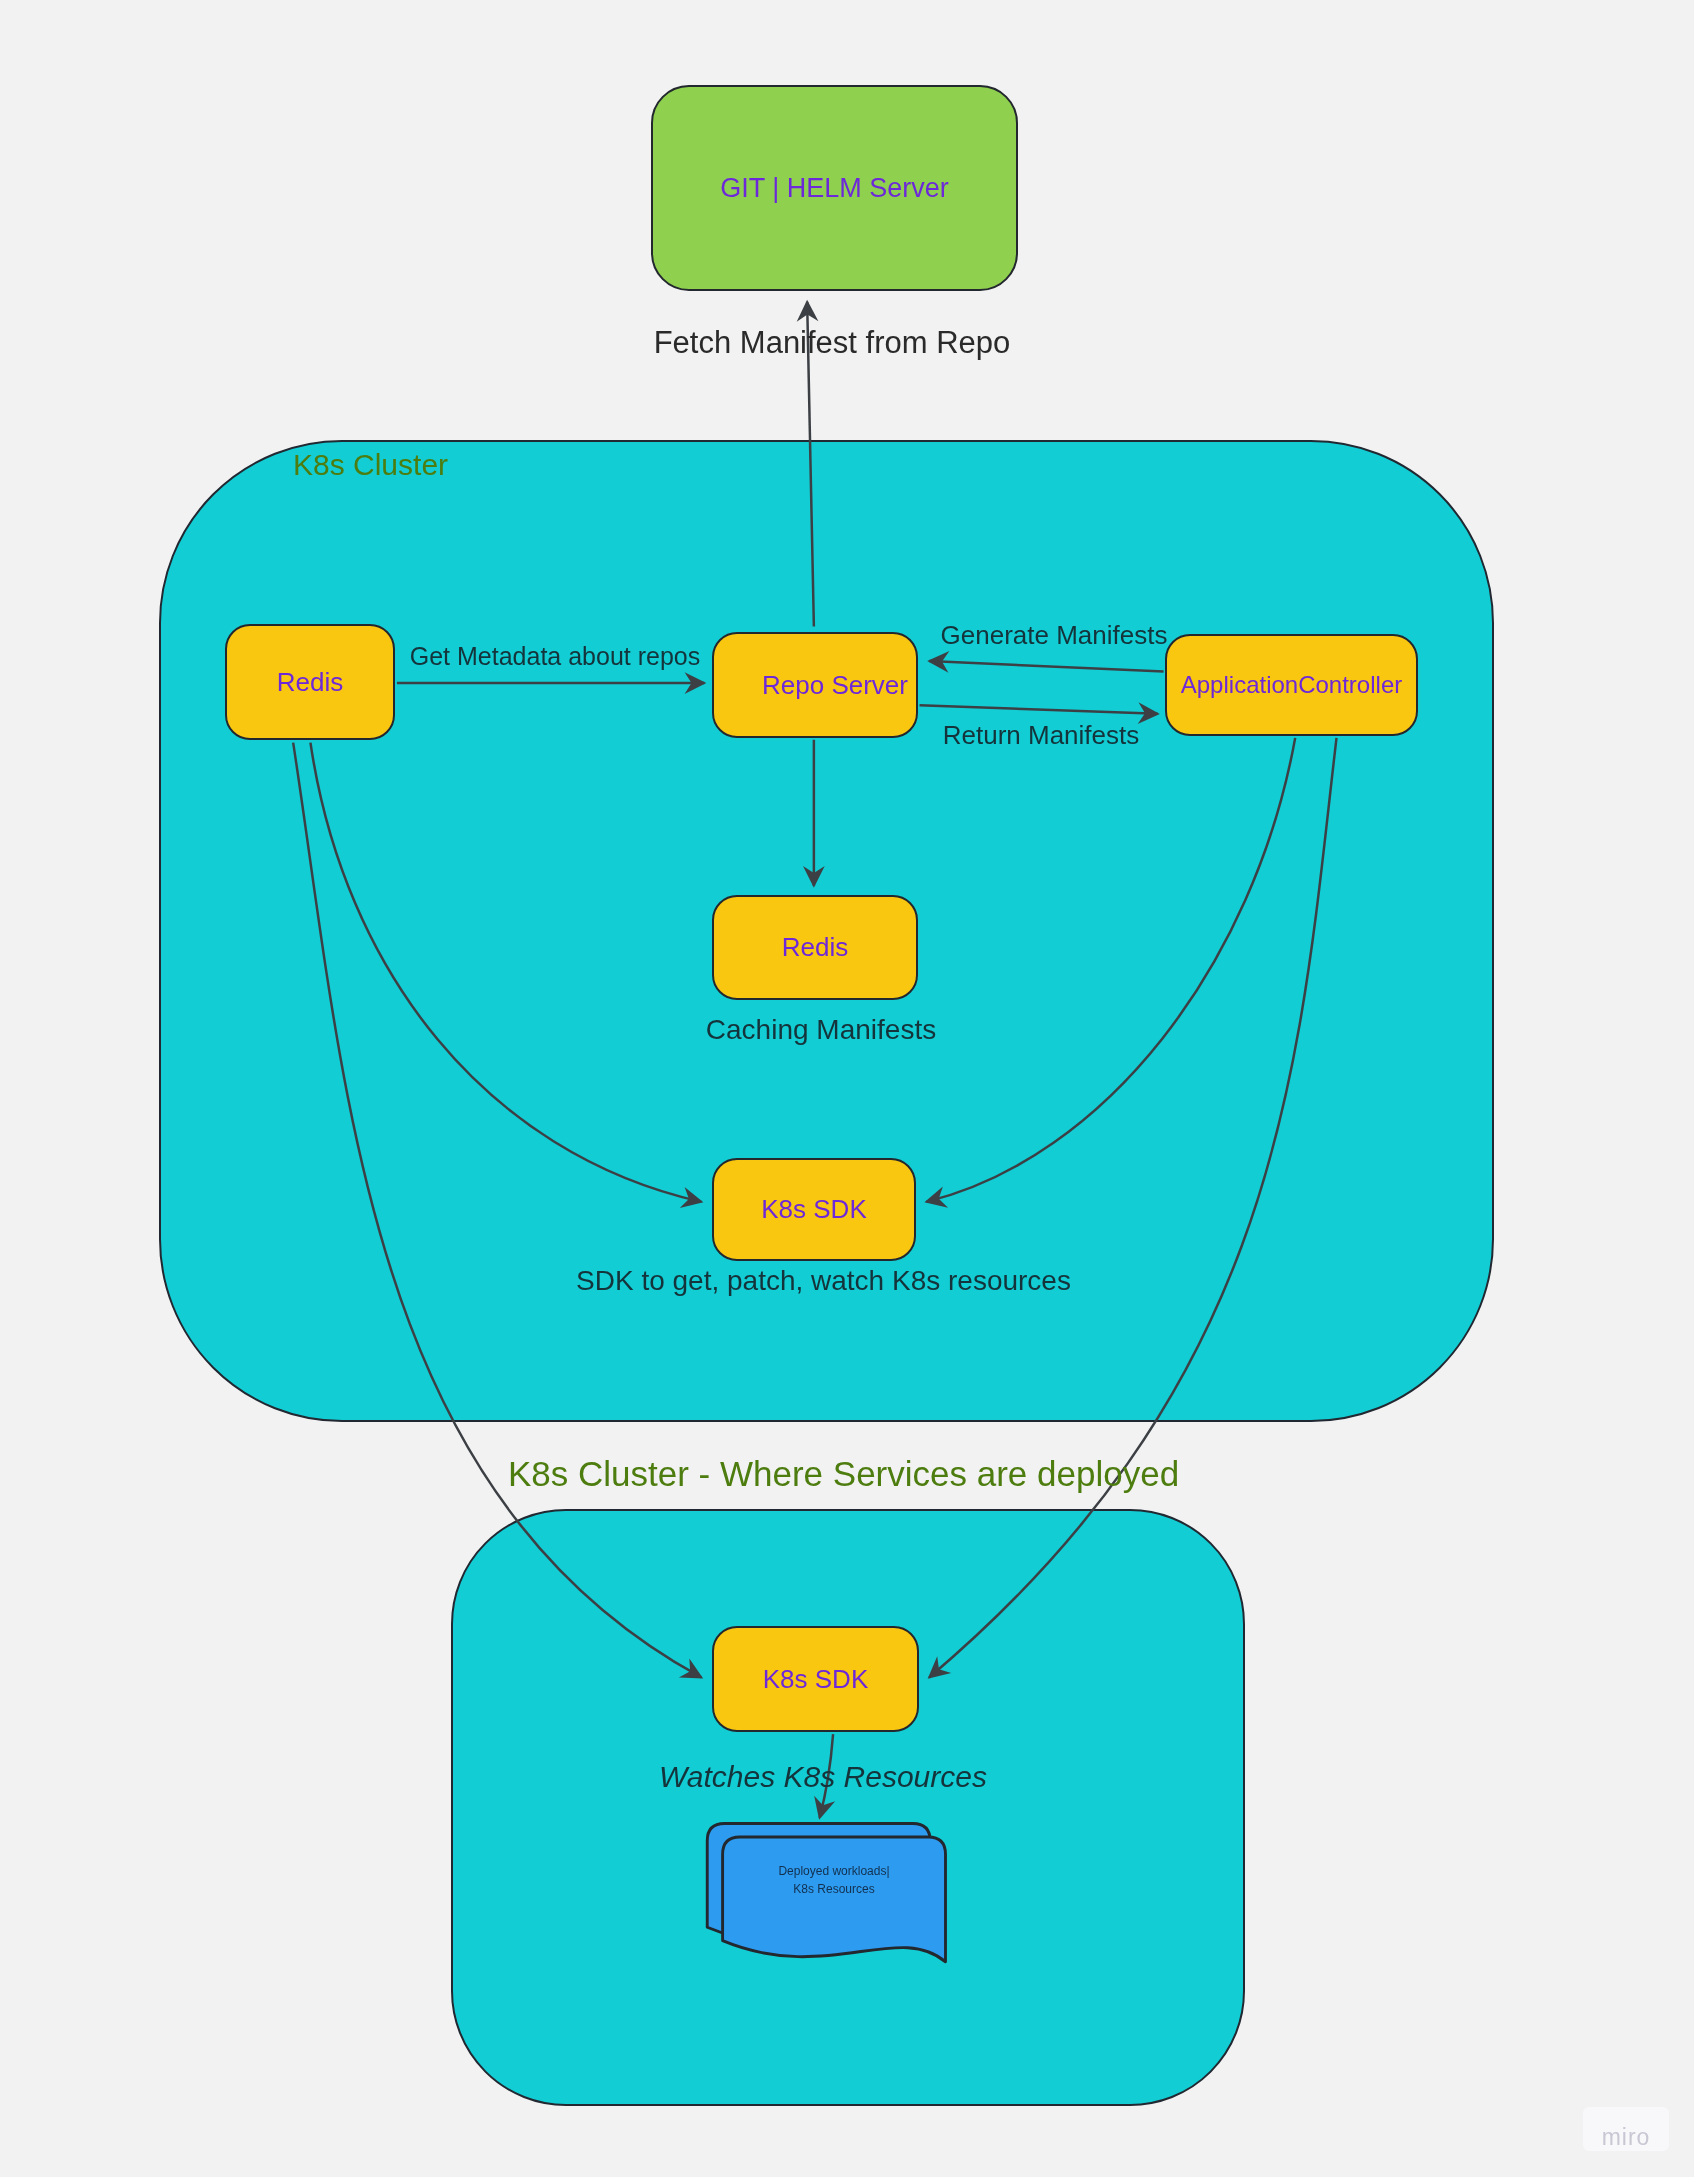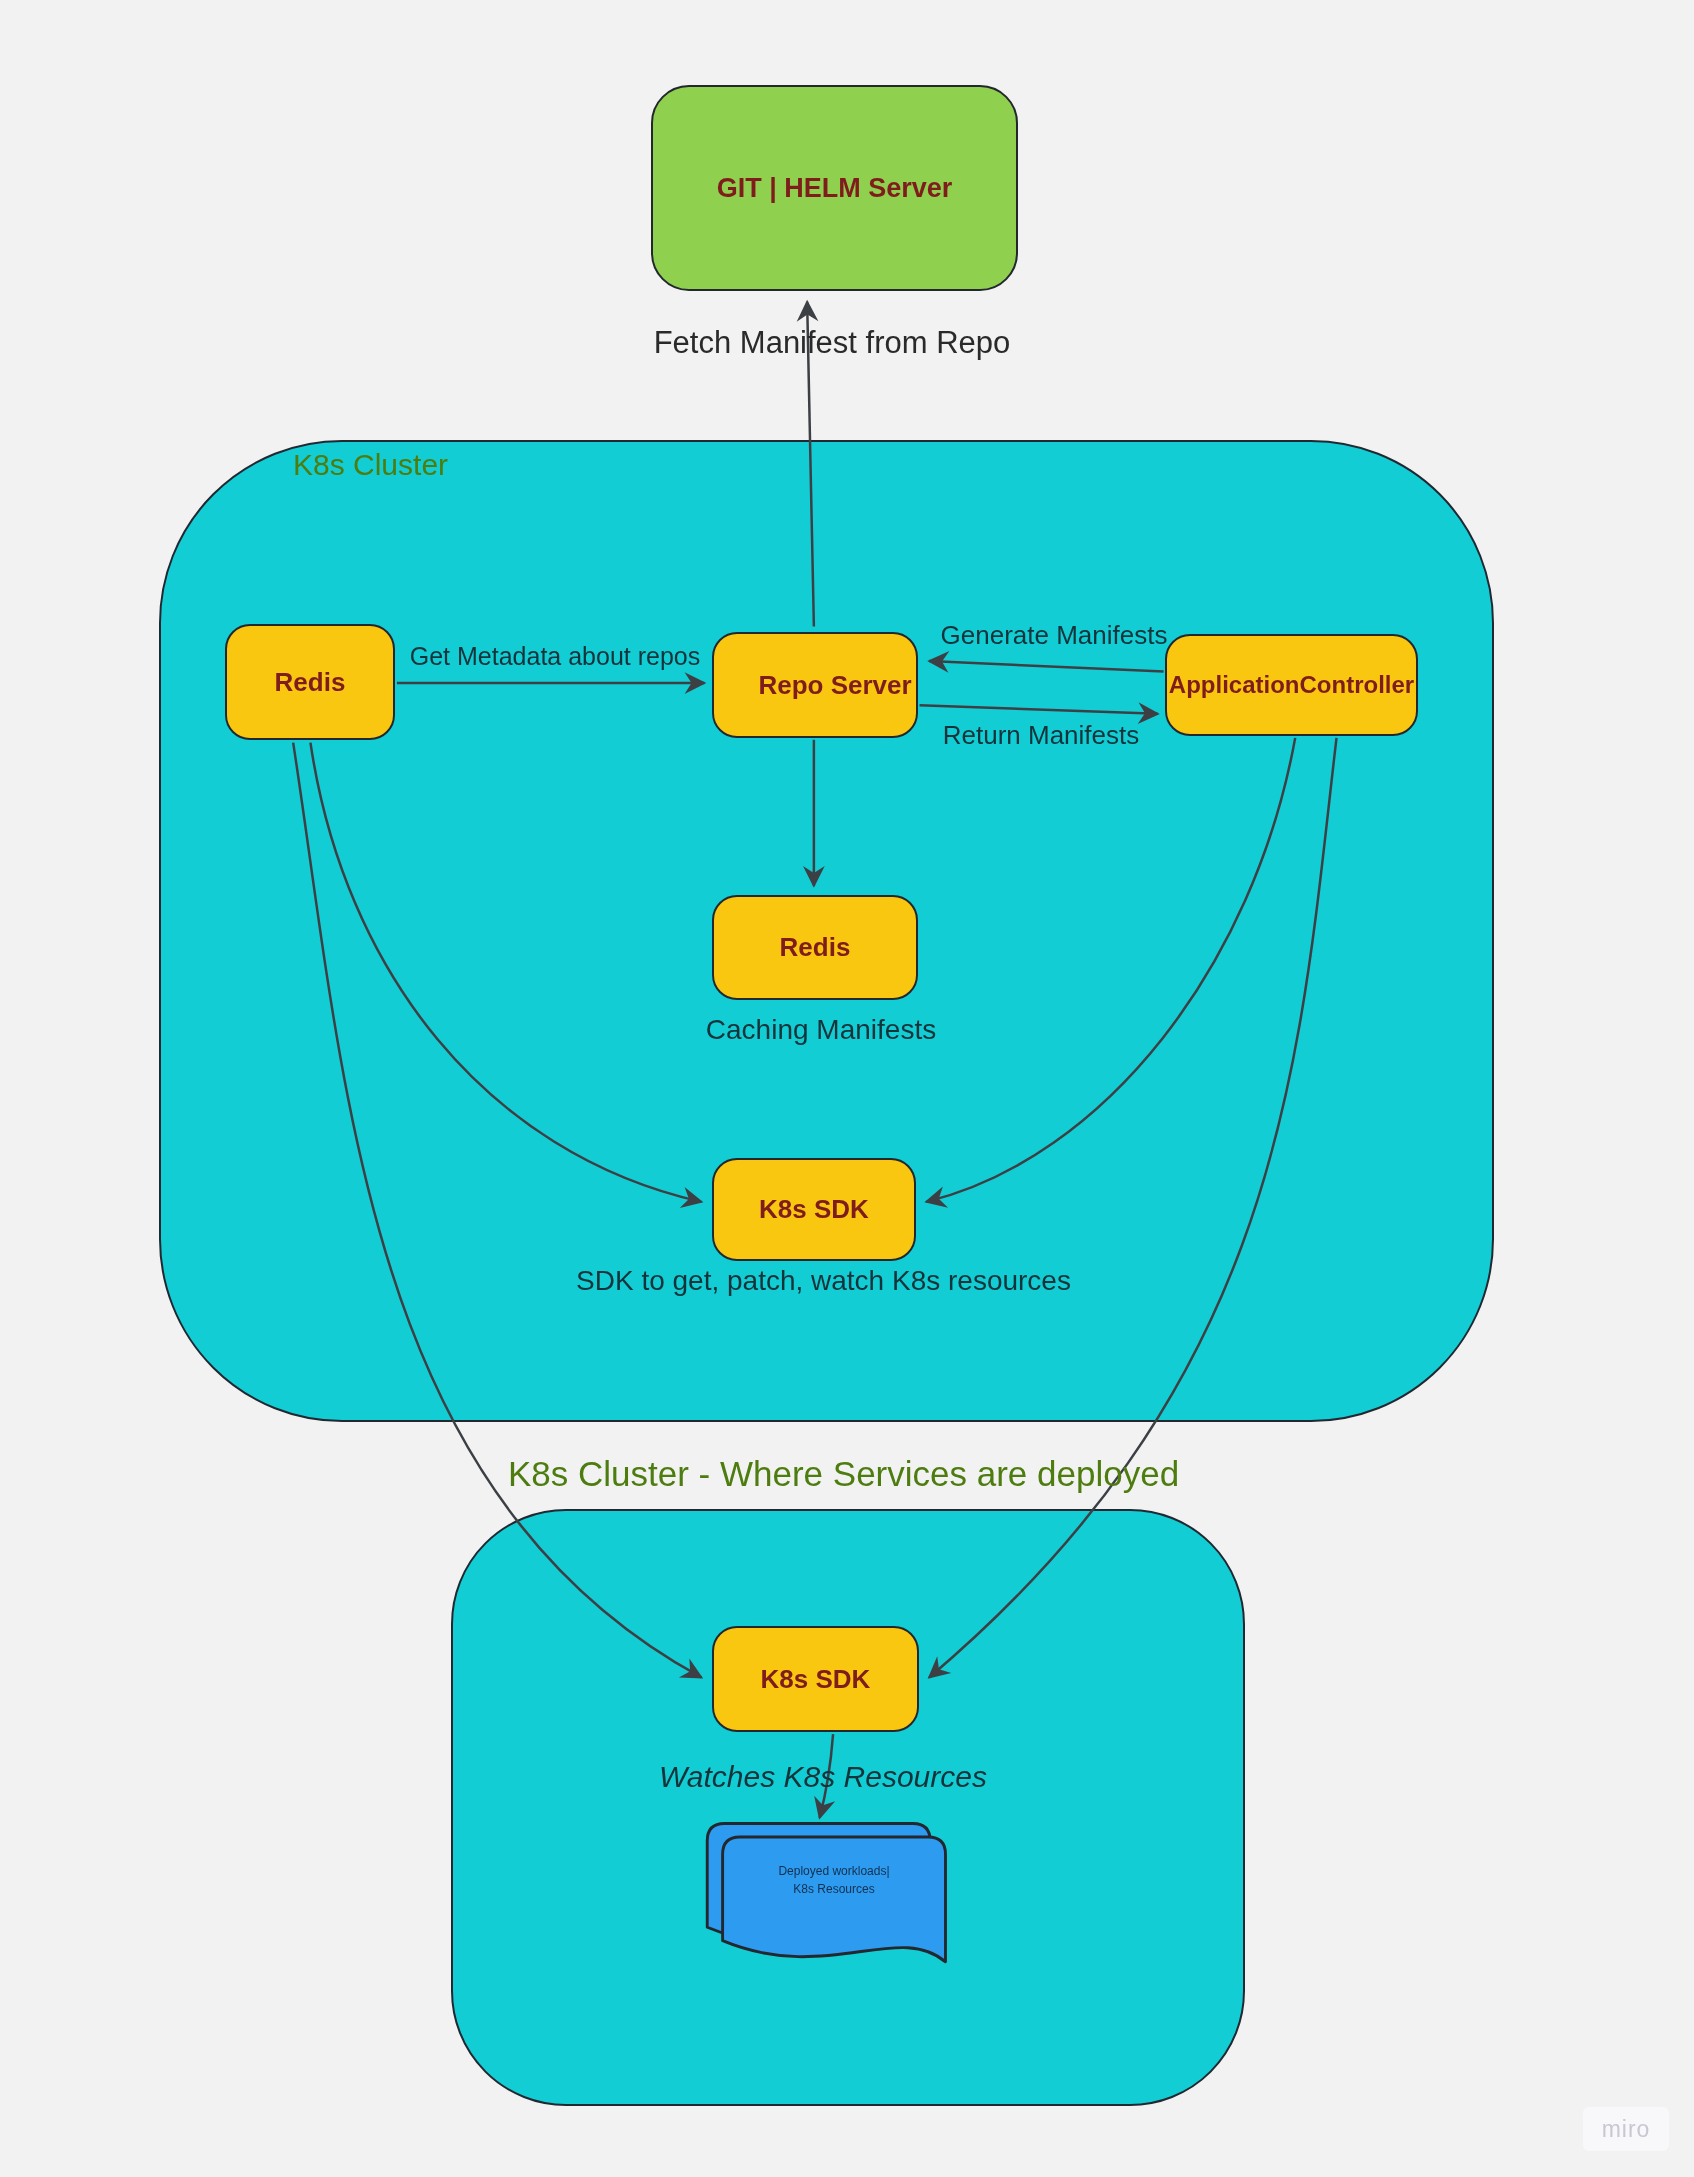--- a/index.html
+++ b/index.html
@@ -39,25 +39,24 @@
   .cluster-deploy-label { left: 508px; top: 1454px; font-size: 35px; }
 
   .node {
     position: absolute;
     display: flex;
     align-items: center;
     justify-content: center;
     background: #FAC710;
     border: 2.9px solid #23272E;
     border-radius: 25px;
-    color: #7f1d1d;
+    color: #6d28d9;
     font-size: 26px;
     text-align: right;
     white-space: nowrap;
-    font-weight: bold;
   }
   .node-git   { left: 651px;  top: 85px;   width: 367px; height: 206px; background: #8FD14F; border-radius: 38px; font-size: 27px; }
   .node-agent { left: 225px;  top: 624px;  width: 170px; height: 116px; }
   .node-repo  { left: 712px;  top: 632px;  width: 206px; height: 106px; padding-left: 40px; }
   .node-app   { left: 1165px; top: 634px;  width: 253px; height: 102px; font-size: 24px; }
   .node-redis { left: 712px;  top: 895px;  width: 206px; height: 105px; }
   .node-sdk1  { left: 712px;  top: 1158px; width: 204px; height: 103px; }
   .node-sdk2  { left: 712px;  top: 1626px; width: 207px; height: 106px; }
 
   .edge-label {
@@ -83,21 +82,21 @@
     text-align: center;
   }
 
   .watermark {
     position: absolute;
     left: 1583px; top: 2107px;
     width: 86px; height: 44px;
     background: #F8F8FA;
     border-radius: 5.8px;
     display: flex;
-    align-items: center;
+    align-items: flex-end;
     justify-content: center;
     color: #C8C7D3;
     font-size: 23px;
     letter-spacing: 1px;
   }
 </style>
 </head>
 <body>
 
 <div class="canvas">

